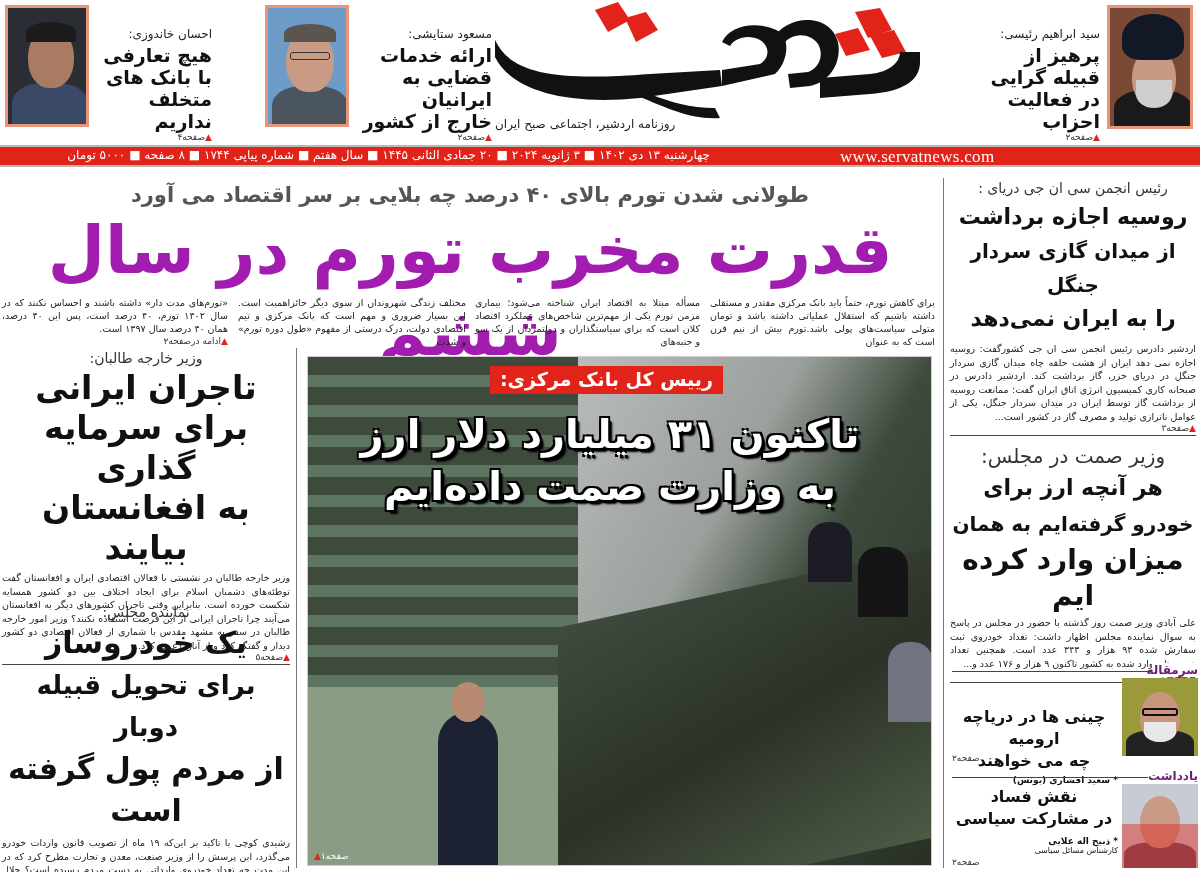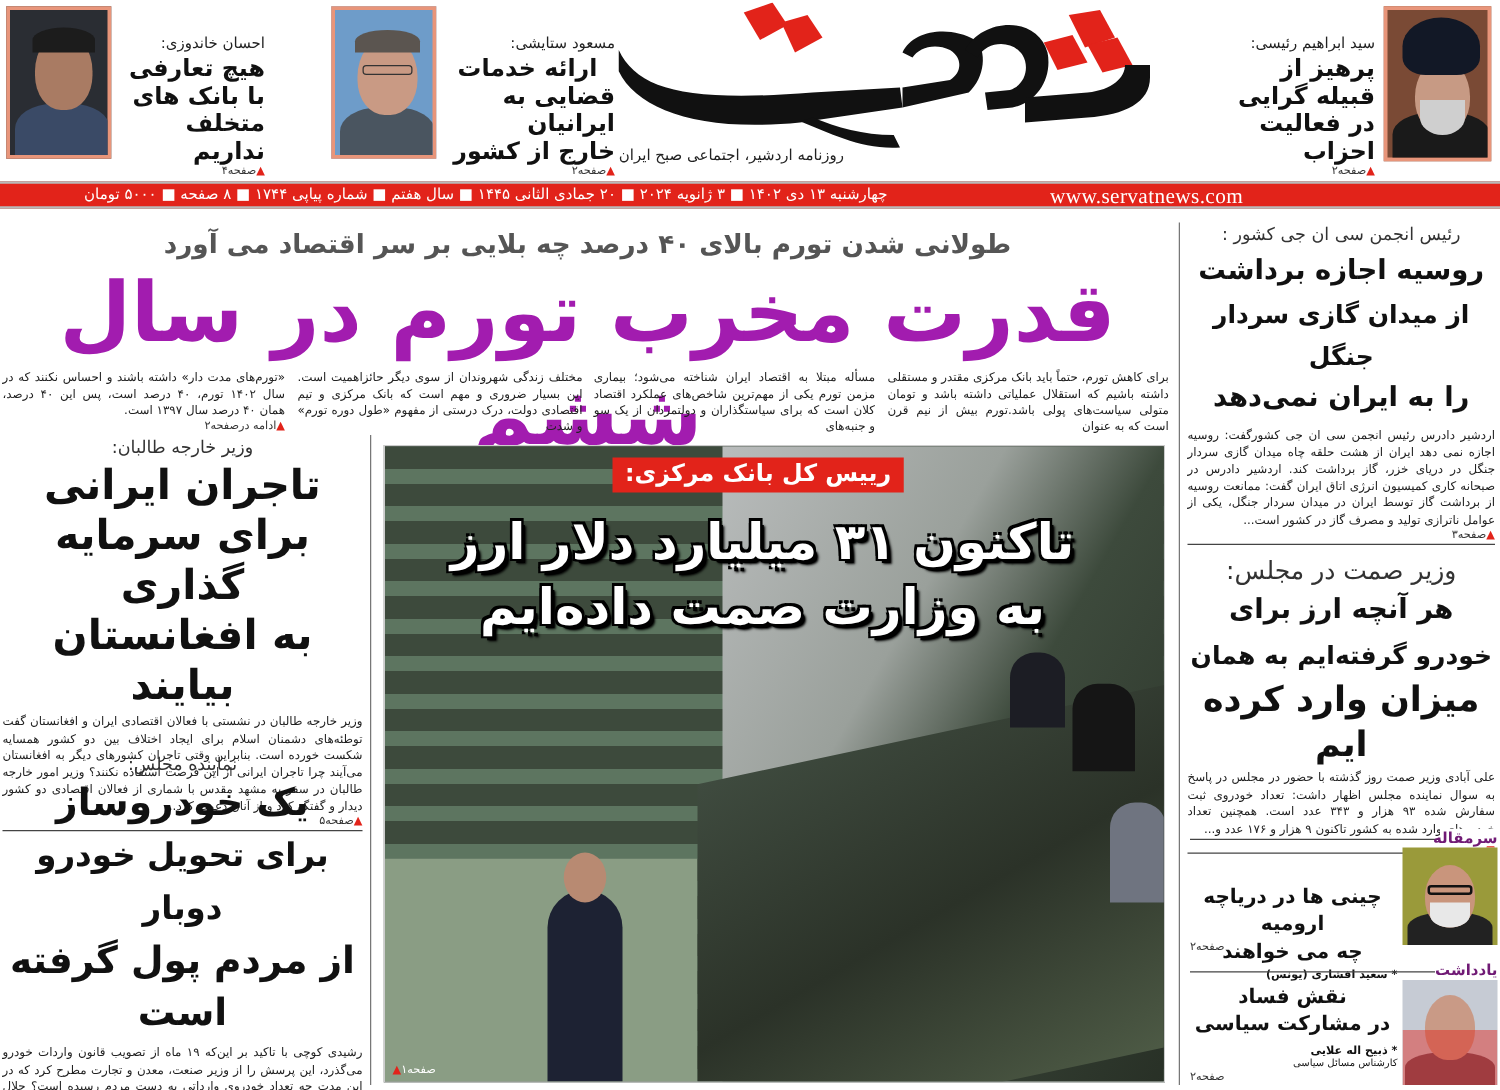--- a/index.html
+++ b/index.html
@@ -66,21 +66,21 @@
   </div>
 
   <div class="photo" style="left:265px; top:5px; width:84px; height:122px; background:#6e9cc9;">
     <div class="body" style="left:4px; top:78px; width:76px; height:48px; background:#4a5560;"></div>
     <div class="face" style="left:18px; top:22px; width:48px; height:62px; background:#c99a84;"></div>
     <div class="abs" style="left:16px; top:16px; width:52px; height:18px; background:#5b5550; border-radius:50% 50% 0 0;"></div>
     <div class="abs" style="left:22px; top:44px; width:40px; height:8px; border:1px solid #333; border-radius:3px;"></div>
   </div>
   <div class="abs rtl" style="left:352px; top:27px; width:140px;">
     <div class="kicker-sm">مسعود ستایشی:</div>
-    <div class="head-sm" style="margin-top:3px;text-align:center;">ارائه خدمات</div>
+    <div class="head-sm" style="margin-top:3px;">ارائه خدمات</div>
     <div class="head-sm">قضایی به ایرانیان</div>
     <div class="head-sm">خارج از کشور</div>
     <div class="pageref"><span class="tri">▲</span><span>صفحه۲</span></div>
   </div>
 
   <svg class="logo" viewBox="0 0 460 120">
 
     <path d="M105 8 L128 0 L140 18 L118 30 Z" fill="#e2231a"></path>
     <path d="M135 16 L156 10 L168 28 L146 40 Z" fill="#e2231a"></path>
     <path d="M365 10 L390 6 L402 28 L378 36 Z" fill="#e2231a"></path>
@@ -131,21 +131,21 @@
   <div class="story-head" style="font-size:33px; line-height:40px; margin-top:2px;">تاجران ایرانی</div>
   <div class="story-head" style="font-size:33px; line-height:40px;">برای سرمایه گذاری</div>
   <div class="story-head" style="font-size:33px; line-height:40px;">به افغانستان بیایند</div>
   <div class="story-body" style="margin-top:3px;">وزیر خارجه طالبان در نشستی با فعالان اقتصادی ایران و افغانستان گفت توطئه‌های دشمنان اسلام برای ایجاد اختلاف بین دو کشور همسایه شکست خورده است. بنابراین وقتی تاجران کشورهای دیگر به افغانستان می‌آیند چرا تاجران ایرانی از این فرصت استفاده نکنند؟ وزیر امور خارجه طالبان در سفر به مشهد مقدس با شماری از فعالان اقتصادی دو کشور دیدار و گفتگو کرد و از آنان دعوت کرد...</div>
   <div class="pageref rtl" style="border-bottom:1px solid #444; padding-bottom:2px;"><span class="tri">▲</span><span>صفحه۵</span></div>
 </div>
 
 <div class="abs" style="left:2px; top:604px; width:288px;">
   <div class="story-kicker">نماینده مجلس:</div>
   <div class="story-head" style="font-size:30px; line-height:42px; margin-top:2px;">یک خودروساز</div>
-  <div class="story-head" style="font-size:26px; line-height:42px;">برای تحویل خودرو دوبار</div>
+  <div class="story-head" style="font-size:26px; line-height:42px;">برای تحویل قبیله دوبار</div>
   <div class="story-head" style="font-size:30px; line-height:42px;">از مردم پول گرفته است</div>
   <div class="story-body" style="margin-top:4px;">رشیدی کوچی با تاکید بر این‌که ۱۹ ماه از تصویب قانون واردات خودرو می‌گذرد، این پرسش را از وزیر صنعت، معدن و تجارت مطرح کرد که در این مدت چه تعداد خودروی وارداتی به دست مردم رسیده است؟ جلال رشیدی کوچی در جلسه علنی مجلس ضمن طرح سوال خود از وزیر صنعت، معدن و تجارت در خصوص این‌که چرا علی‌رغم گذشت یکسال از تصویب قانون ساماندهی صنعت خودرو واردات خودروهای نو تا...</div>
 
 </div>
 
 <div class="hero">
 
   <div class="floor" style="left:0; top:0; width:625px; height:510px; background: repeating-linear-gradient(180deg, #3d4a3c 0px, #3d4a3c 18px, #5d7560 18px, #5d7560 30px);"></div>
   <div class="floor" style="left:0; top:330px; width:250px; height:180px; background:#8a9d84;"></div>
   <div class="floor" style="left:270px; top:0; width:355px; height:510px; background:linear-gradient(120deg, #b9bcbc 0%, #9aa09b 35%, #3d4a3c 55%, #283026 100%);"></div>
@@ -160,21 +160,21 @@
 </div>
 <div class="hero-kicker">رییس کل بانک مرکزی:</div>
 <div class="hero-head">
   <div>تاکنون ۳۱ میلیارد دلار ارز</div>
   <div>به وزارت صمت داده‌ایم</div>
 </div>
 
 <div class="vline" style="left:943px; top:178px; height:690px;"></div>
 
 <div class="abs" style="left:950px; top:180px; width:246px;">
-  <div class="story-kicker" style="font-size:14px;">رئیس انجمن سی ان جی کشور :</div>
+  <div class="story-kicker" style="font-size:14px;">رئیس انجمن سی ان جی دریای :</div>
   <div class="story-head" style="font-size:22px; line-height:34px; margin-top:4px;">روسیه اجازه برداشت</div>
   <div class="story-head" style="font-size:20px; line-height:34px;">از میدان گازی سردار جنگل</div>
   <div class="story-head" style="font-size:22px; line-height:34px;">را به ایران نمی‌دهد</div>
   <div class="story-body" style="margin-top:6px;">اردشیر دادرس رئیس انجمن سی ان جی کشورگفت: روسیه اجازه نمی دهد ایران از هشت حلقه چاه میدان گازی سردار جنگل در دریای خزر، گاز برداشت کند. اردشیر دادرس در صبحانه کاری کمیسیون انرژی اتاق ایران گفت: ممانعت روسیه از برداشت گاز توسط ایران در میدان سردار جنگل، یکی از عوامل ناترازی تولید و مصرف گاز در کشور است...</div>
   <div class="pageref rtl" style="border-bottom:1px solid #444; padding-bottom:2px;"><span class="tri">▲</span><span>صفحه۳</span></div>
 </div>
 
 <div class="abs" style="left:950px; top:444px; width:246px;">
   <div class="story-kicker" style="font-size:20px;">وزیر صمت در مجلس:</div>
   <div class="story-head" style="font-size:22px; line-height:36px; margin-top:2px;">هر آنچه ارز برای</div>

